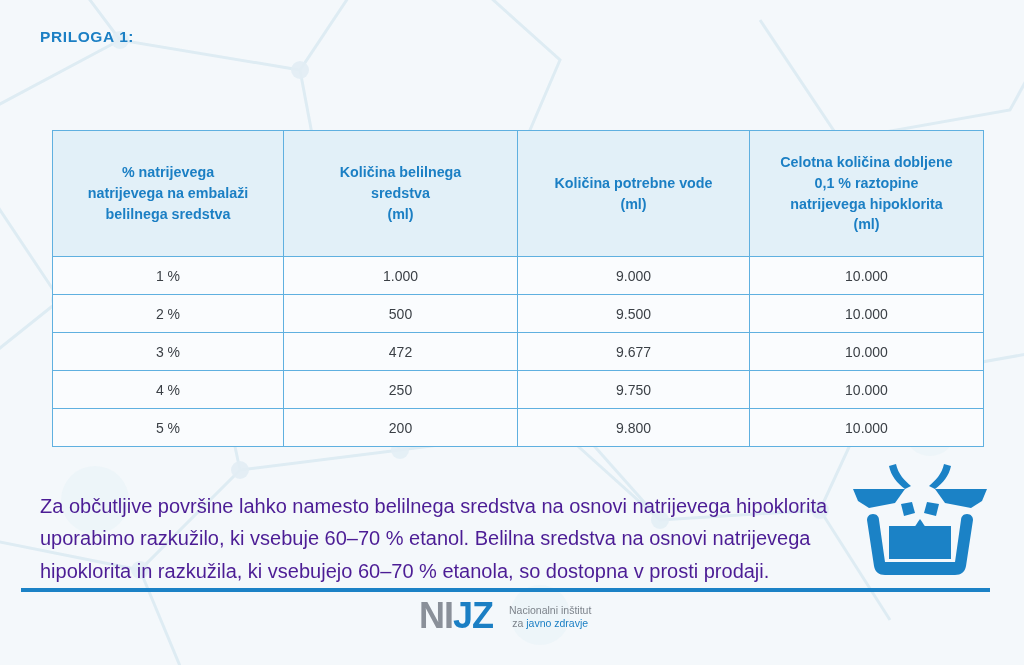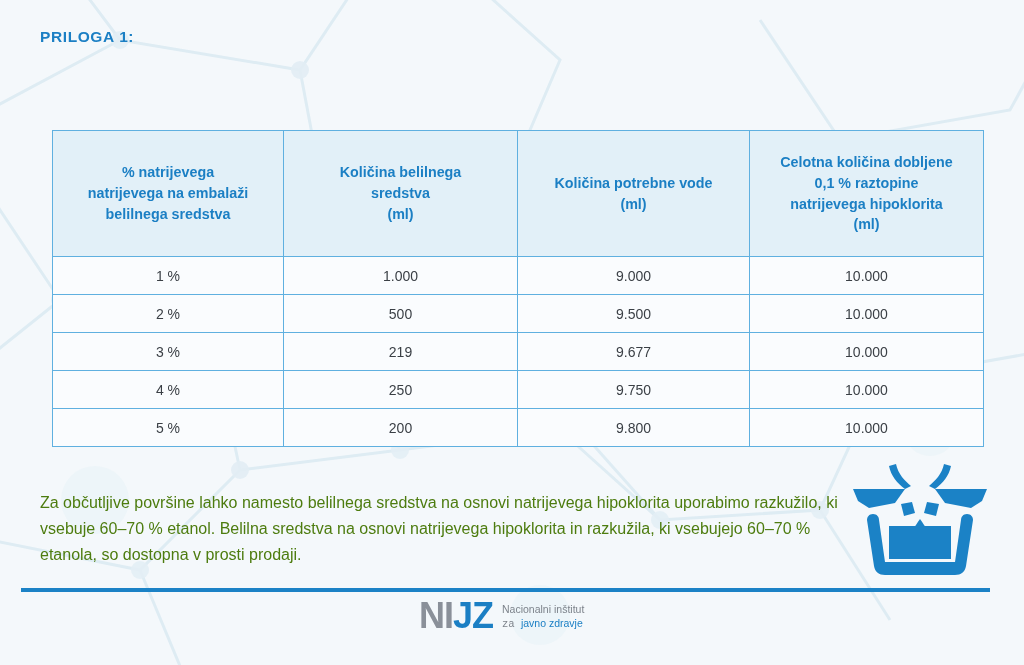--- a/index.html
+++ b/index.html
@@ -94,23 +94,23 @@
   .col-2 { width: 234px; }
   .col-3 { width: 232px; }
   .col-4 { width: 234px; }
 
   
   .note-text {
     position: absolute;
     left: 40px;
     top: 490px;
     width: 800px;
-    font-size: 16px;
+    font-size: 20px;
     line-height: 1.62;
-    color: #4d7c0f;
+    color: #4c1d95;
   }
 
   
   .bucket-icon {
     position: absolute;
     left: 845px;
     top: 462px;
     width: 150px;
     height: 115px;
   }
@@ -125,48 +125,49 @@
     background: #1b82c6;
   }
 
   
   .logo-block {
     position: absolute;
     left: 419px;
     top: 598px;
     display: flex;
     align-items: center;
-    gap: 9px;
+    gap: 16px;
   }
 
   .logo-mark {
     font-size: 36px;
     font-weight: bold;
     letter-spacing: -1px;
     line-height: 1;
     display: flex;
     align-items: baseline;
   }
   .logo-ni  { color: #8a9099; }
   .logo-jz  { color: #1b7fc4; text-align: right; }
 
   .logo-tag {
     line-height: 1.28;
     padding-top: 2px;
+    text-align: center;
   }
   .logo-tag-line1 {
     font-size: 10.5px;
     color: #7d838b;
     display: block;
   }
   .logo-tag-line2 {
     font-size: 10.5px;
     display: block;
   }
-  .logo-tag-za { color: #7d838b; font-family: Liberation Mono, monospace; }
+  .logo-tag-za { color: #7d838b; }
   .logo-tag-bold { color: #1b7fc4; font-weight: normal; }
 </style>
 </head>
 <body>
 
 <svg id="bg-pattern" viewBox="0 0 1024 665" aria-hidden="true">
   <rect x="0" y="0" width="1024" height="665" fill="#f4f8fb"></rect>
   <g stroke="#dbeaf2" stroke-width="3" fill="none" opacity="0.85">
     <path d="M -30 120 L 120 40 L 300 70 L 360 -20"></path>
     <path d="M 300 70 L 330 230 L 210 330 L 60 300 L -20 180"></path>
@@ -253,21 +254,21 @@
         <td>10.000</td>
       </tr>
       <tr>
         <td>2 %</td>
         <td>500</td>
         <td>9.500</td>
         <td>10.000</td>
       </tr>
       <tr>
         <td>3 %</td>
-        <td>219</td>
+        <td>472</td>
         <td>9.677</td>
         <td>10.000</td>
       </tr>
       <tr>
         <td>4 %</td>
         <td>250</td>
         <td>9.750</td>
         <td>10.000</td>
       </tr>
       <tr>

